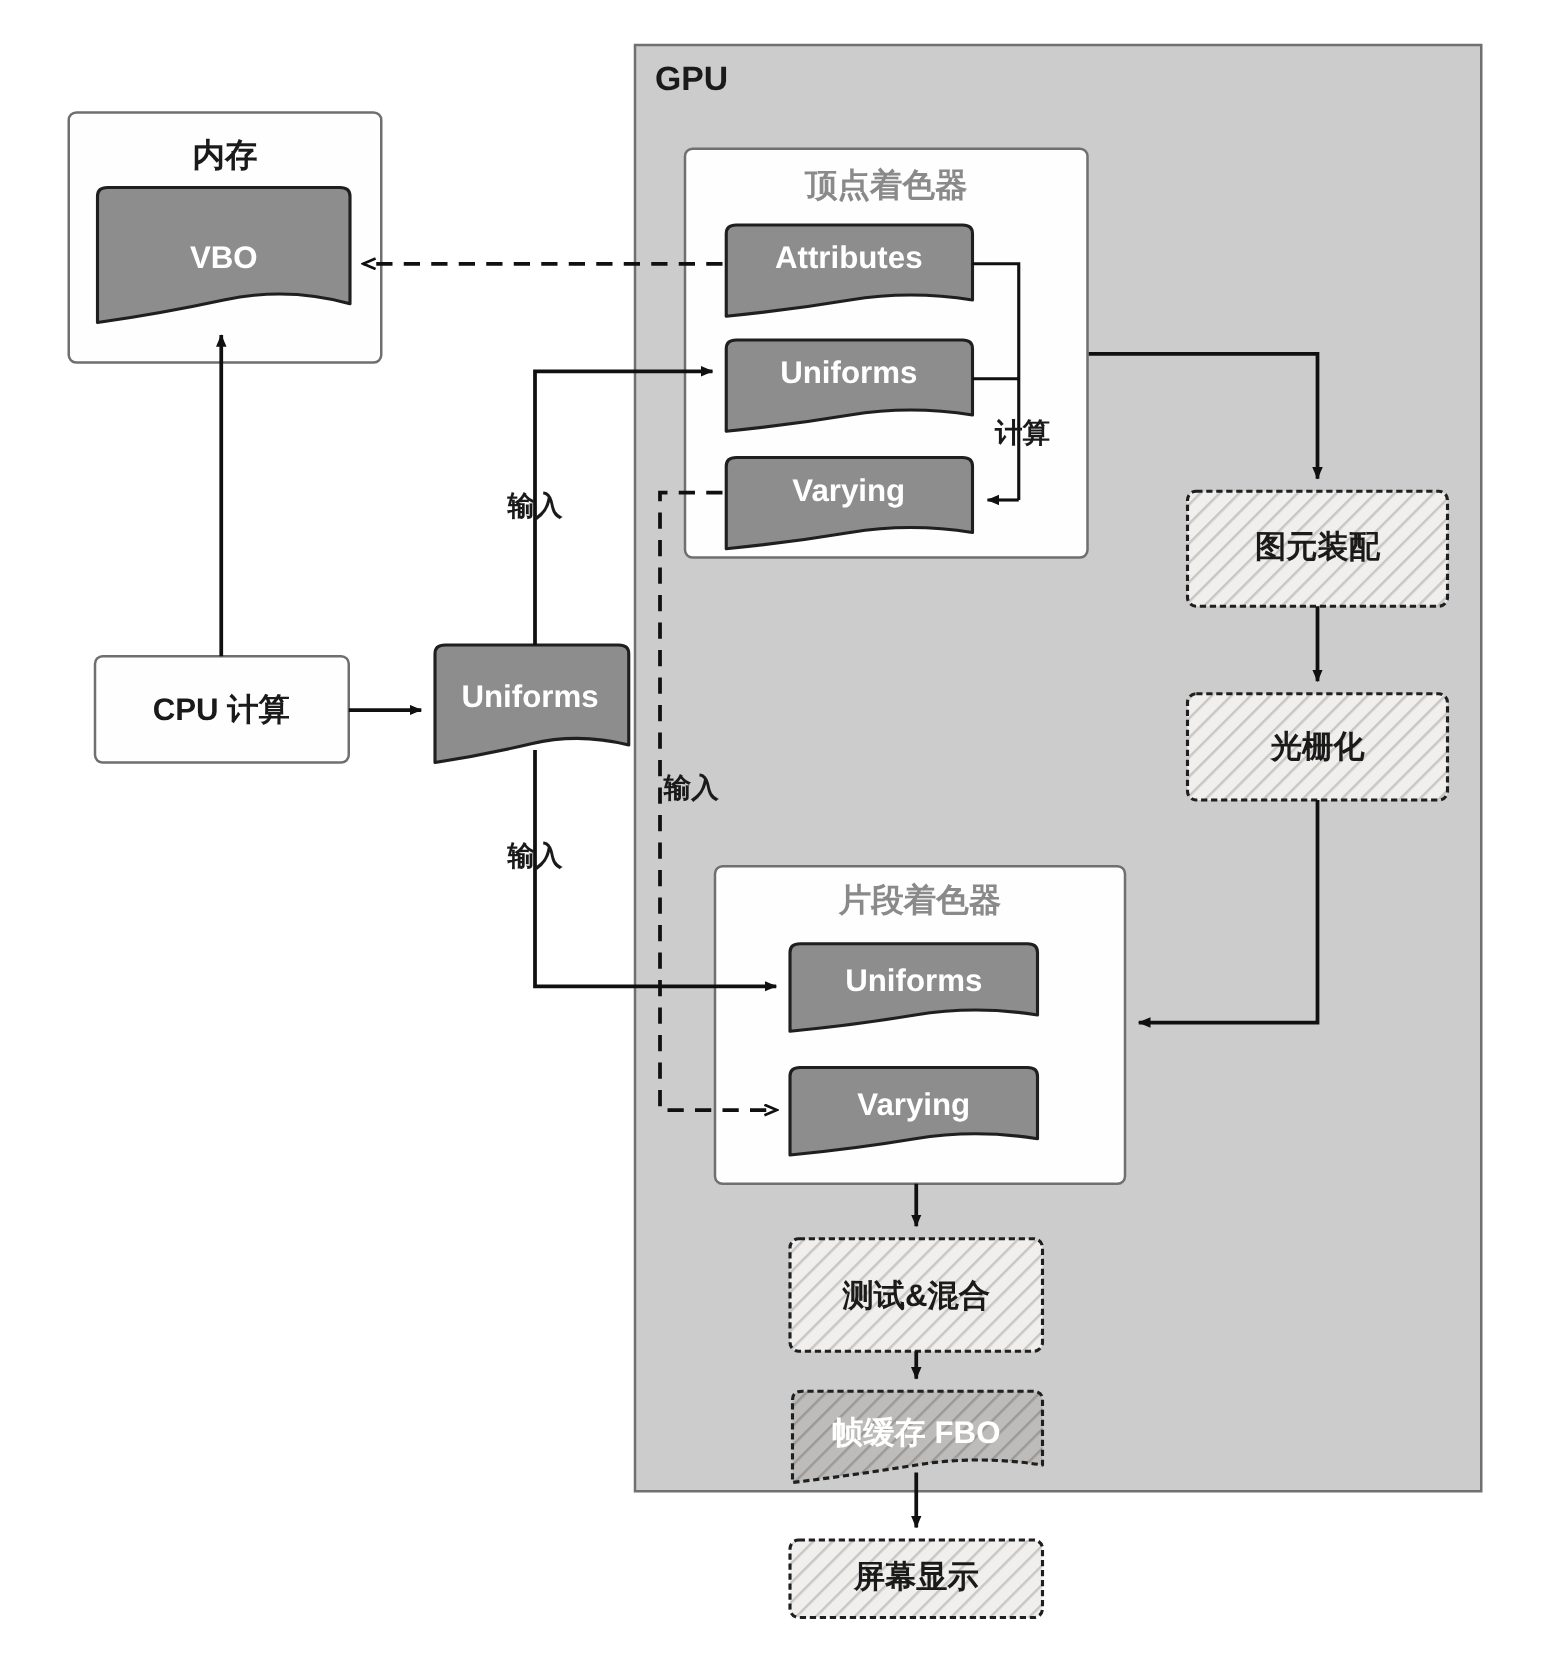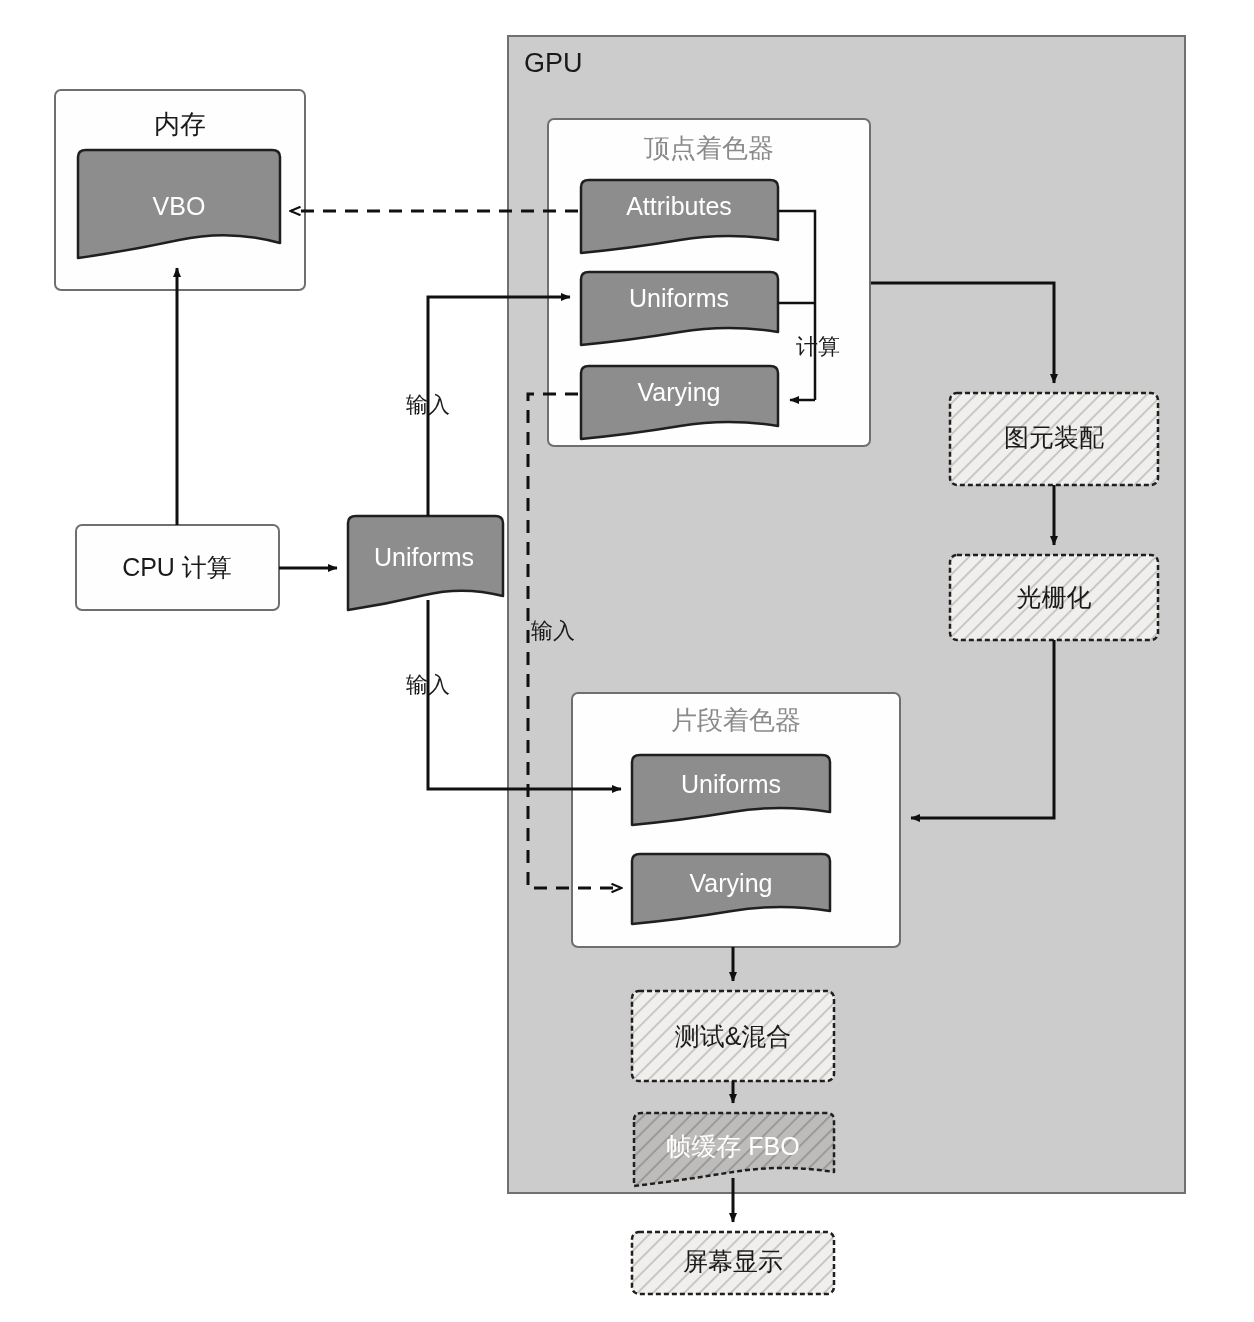--- a/index.html
+++ b/index.html
@@ -10,20 +10,21 @@
   body {
     width: 1254px;
     height: 1322px;
     font-family: "Liberation Sans", "DejaVu Sans", sans-serif;
     overflow: hidden;
   }
   #diagram-root {
     position: relative;
     width: 1254px;
     height: 1322px;
+    font-weight: bold;
   }
   svg.canvas {
     display: block;
     width: 1254px;
     height: 1322px;
   }
   text {
     font-family: "Liberation Sans", "DejaVu Sans", sans-serif;
     dominant-baseline: middle;
   }

